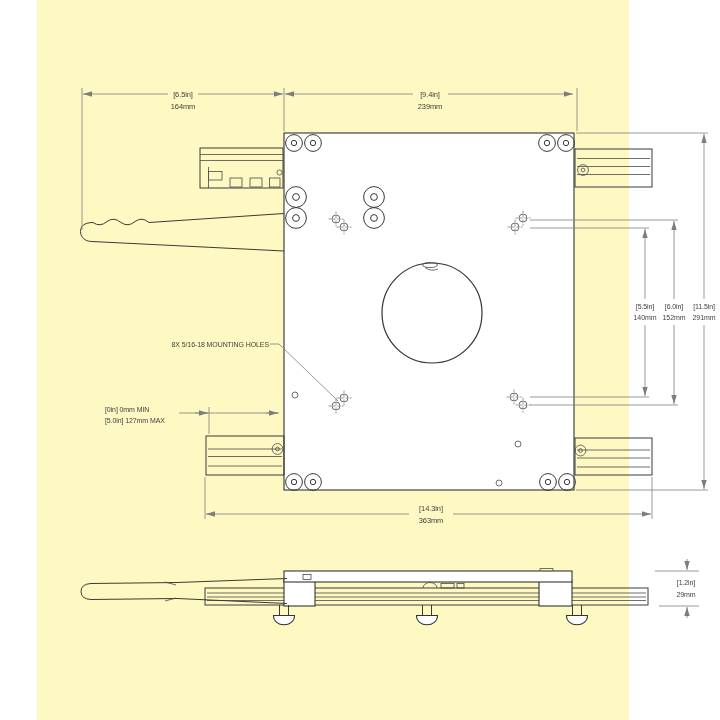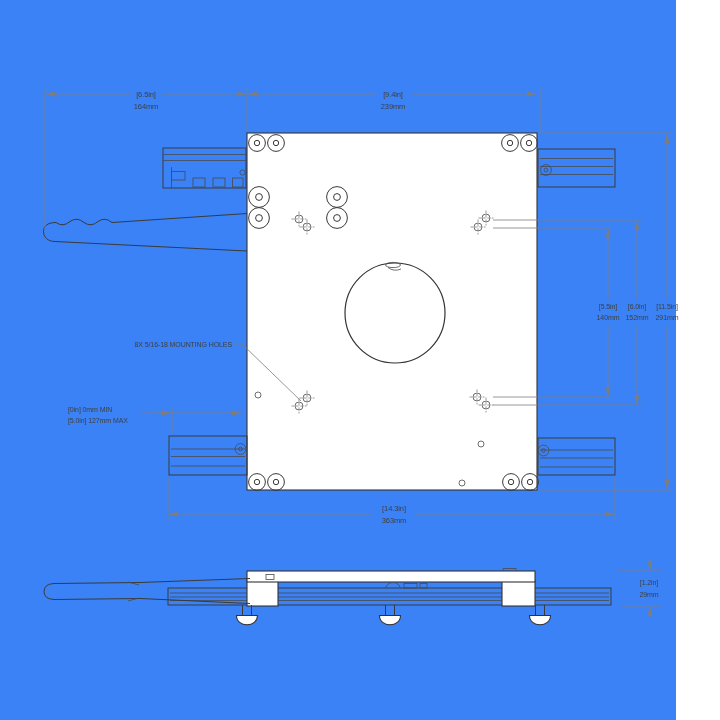--- a/index.html
+++ b/index.html
@@ -1,16 +1,16 @@
 <!DOCTYPE html>
 <html><head>
 <meta charset="utf-8">
 <style>
   html,body{margin:0;padding:0;background:#ffffff;}
-  .stage{position:relative;width:676px;height:720px;background:#3b82f6;font-family:"Liberation Sans",sans-serif;}
+  .stage{position:relative;width:592px;height:720px;background:#fef9c3;font-family:"Liberation Sans",sans-serif;margin-left:37px;}
   svg{display:block;}
   .ln{stroke:#333333;fill:none;stroke-width:1.2;}
   .ln2{stroke:#3a3a3a;fill:none;stroke-width:1;}
   .ln3{stroke:#4a4a4a;fill:none;stroke-width:0.8;}
   .lnf{stroke:#333333;fill:#ffffff;stroke-width:1.1;}
   .dim{stroke:#7d7d7d;fill:none;stroke-width:0.8;}
   .dash{stroke:#6f6f6f;fill:none;stroke-width:0.7;stroke-dasharray:2.6 1.8;}
   .t{font-family:"Liberation Sans",sans-serif;font-size:7.5px;fill:#3f3f3f;letter-spacing:-0.1px;}
   .ts{font-size:7px;}
   .mid{text-anchor:middle;}

